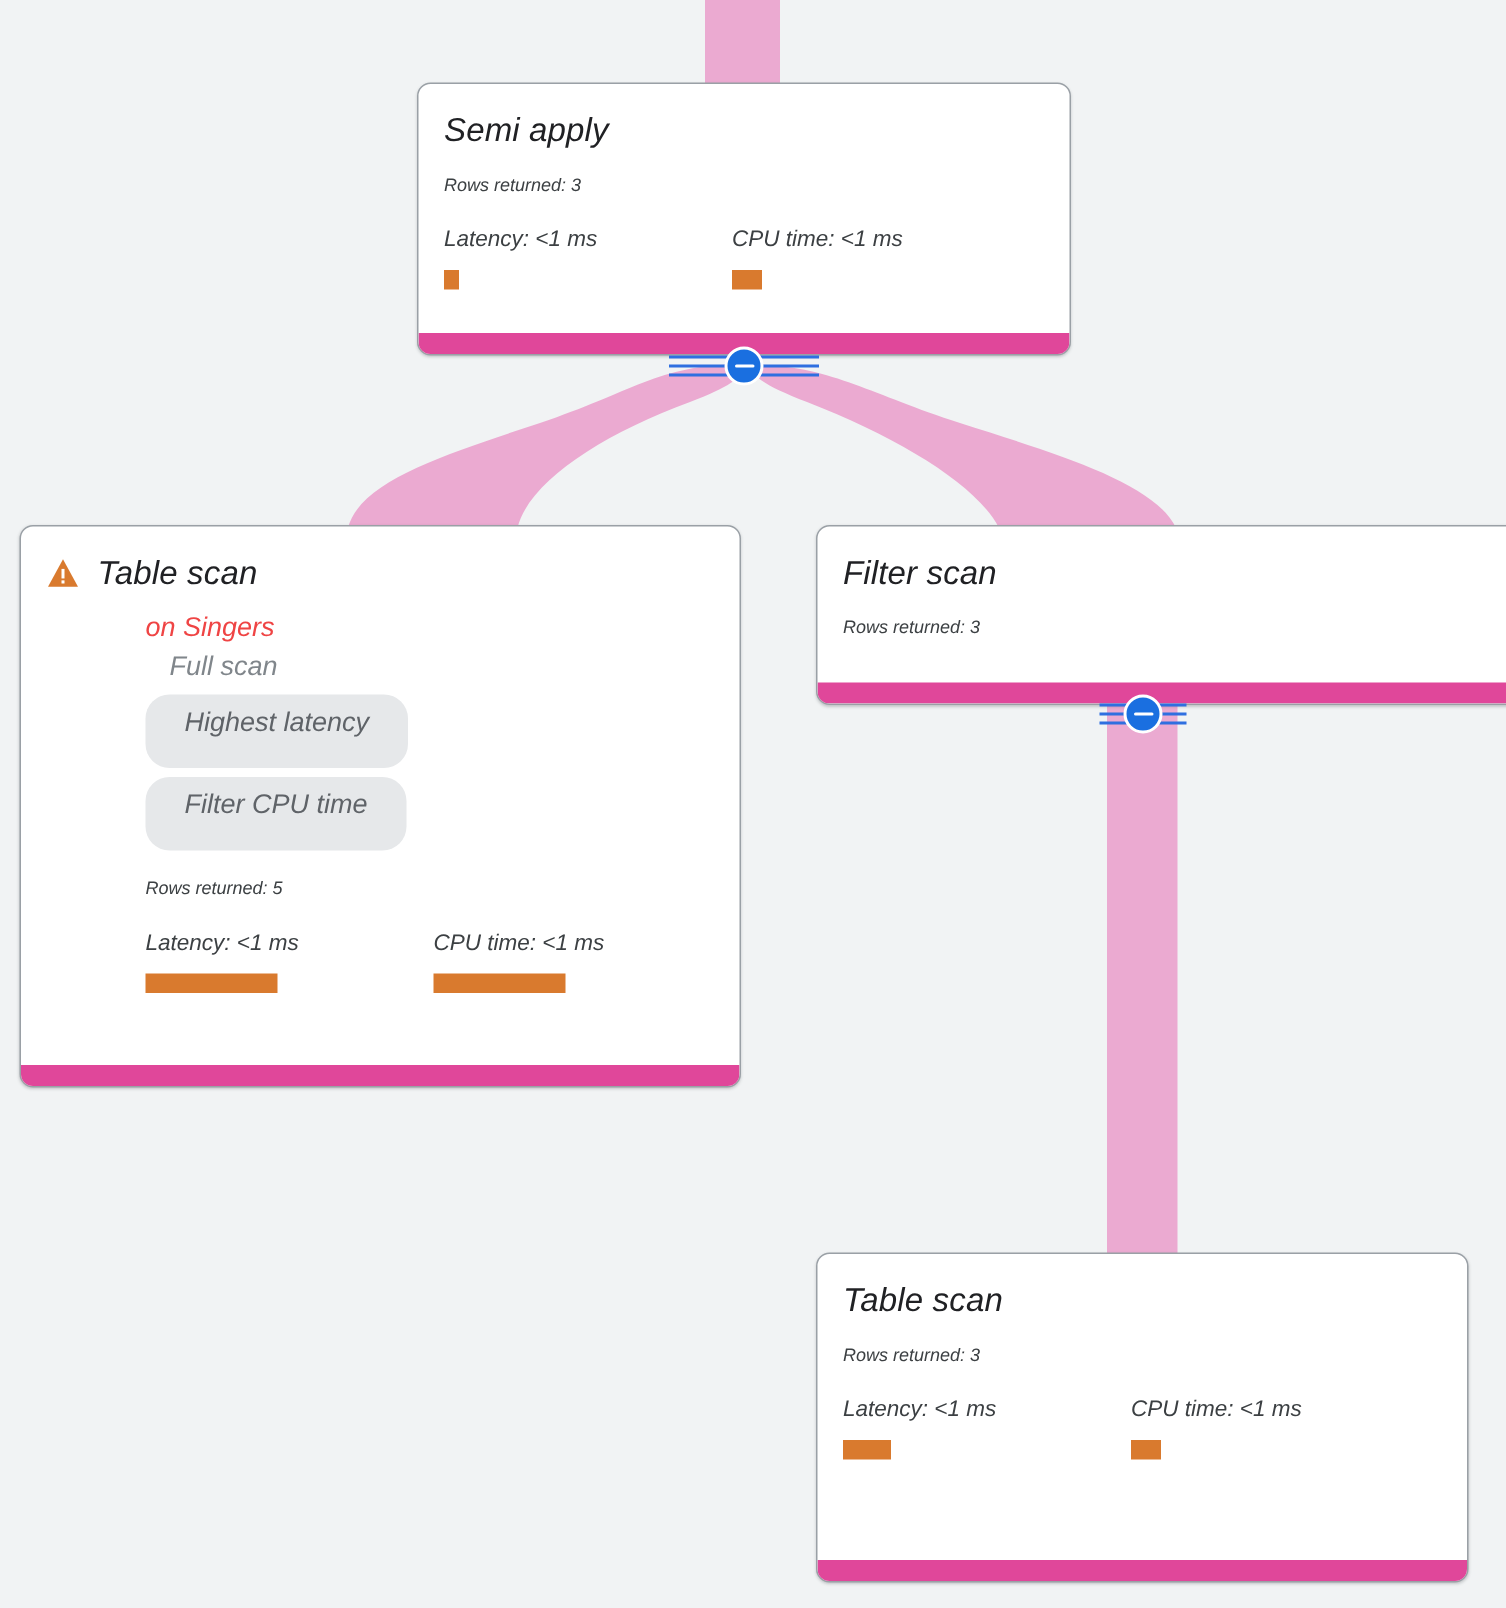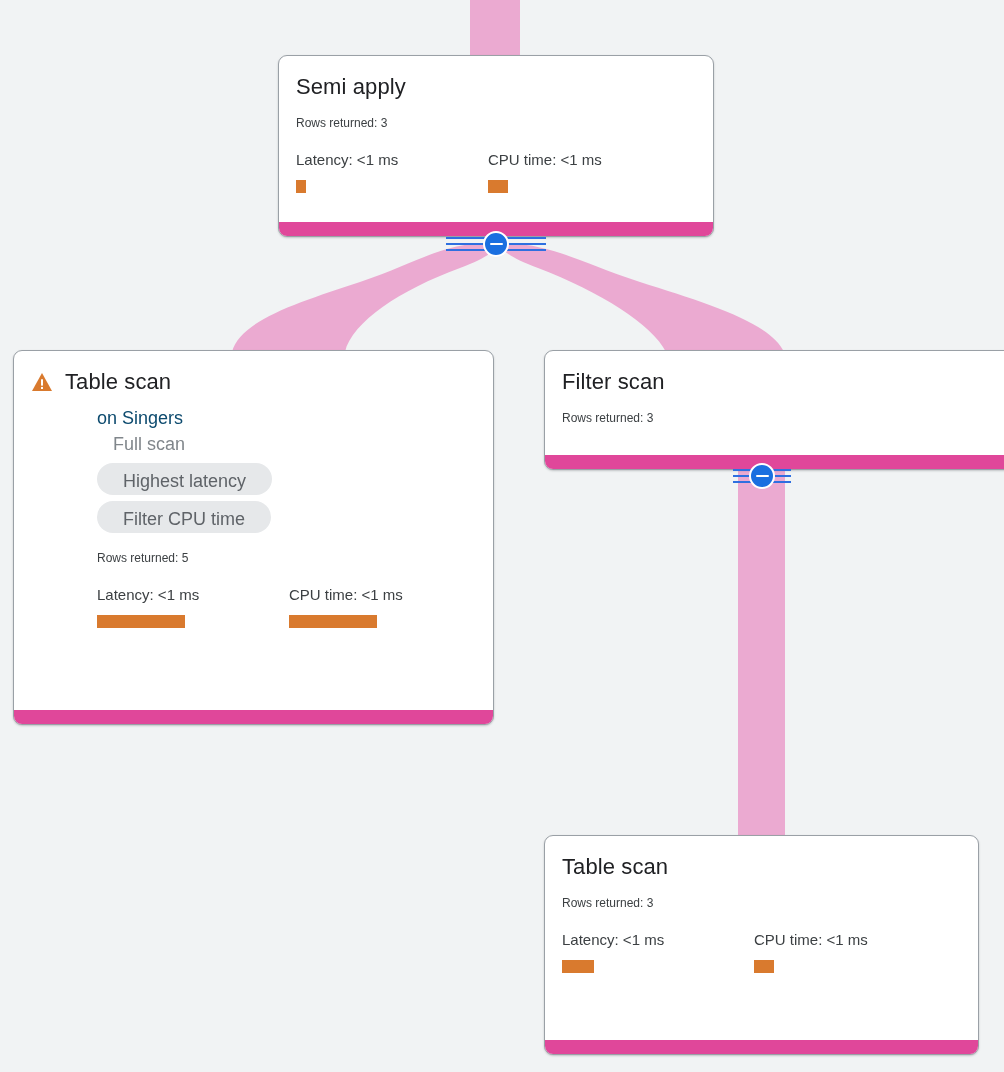--- a/index.html
+++ b/index.html
@@ -31,20 +31,21 @@
 
   
   .node {
     position: absolute;
     background: #ffffff;
     border: 1px solid #9aa0a6;
     border-radius: 9px;
     box-sizing: border-box;
     box-shadow: 0 1px 2px rgba(60,64,67,.25);
     overflow: hidden;
+    font-style: italic;
   }
   .node-body {
     padding: 18px 17px 14px 17px;
   }
   .node-title-row {
     display: flex;
     align-items: center;
     gap: 12px;
     margin-bottom: 10px;
   }
@@ -57,42 +58,42 @@
   .node-title {
     font-size: 22px;
     line-height: 26px;
     color: #202124;
     font-weight: 400;
     letter-spacing: .1px;
   }
   .node-sub {
     font-size: 18px;
     line-height: 26px;
-    color: #0c4a6e;
+    color: #ef4444;
   }
   .node-sub.muted {
     color: #80868b;
   }
   .node-rows {
     font-size: 12px;
     line-height: 26px;
     color: #3c4043;
     margin-top: 2px;
   }
   .chips {
     margin: 6px 0 6px 0;
   }
   .chip {
     display: inline-block;
     background: #e6e8ea;
     color: #5f6368;
     font-size: 18px;
     line-height: 22px;
     border-radius: 16px;
-    padding: 7px 26px 3px 26px;
+    padding: 7px 26px 20px 26px;
     margin: 0 0 6px 66px;
   }
   .chip-row {
     display: block;
   }
   .metrics {
     display: flex;
     margin-top: 12px;
   }
   .metric {

